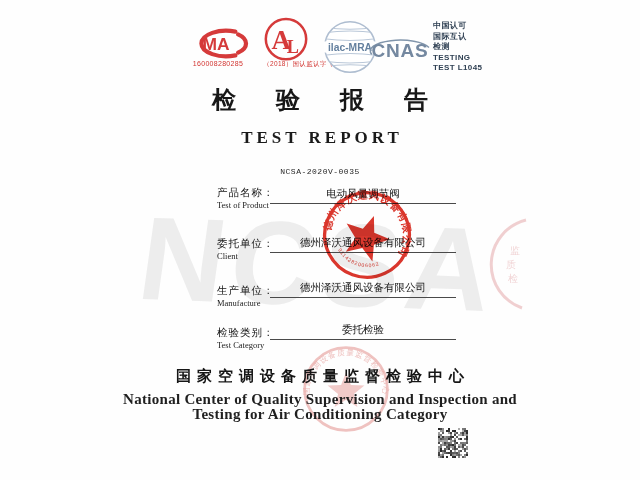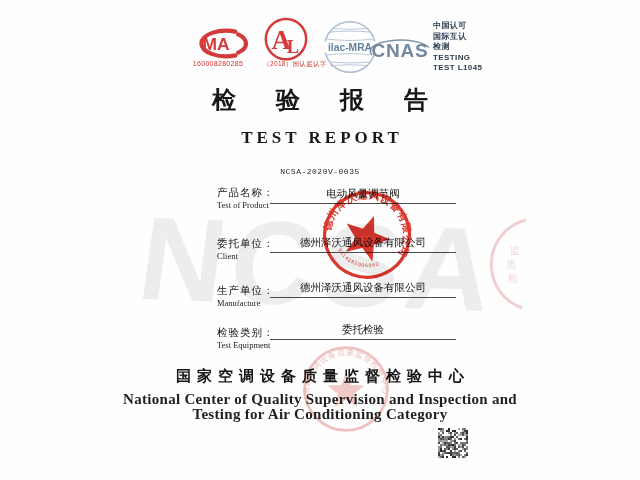--- a/index.html
+++ b/index.html
@@ -101,21 +101,21 @@
   <div class="abs f-value" style="left:270px;top:236px;">德州泽沃通风设备有限公司</div>
 
   <div class="abs" style="left:217px;top:284px;">
     <div class="f-label-zh">生产单位：</div>
     <div class="f-label-en">Manufacture</div>
   </div>
   <div class="abs f-value" style="left:270px;top:281px;">德州泽沃通风设备有限公司</div>
 
   <div class="abs" style="left:217px;top:326px;">
     <div class="f-label-zh">检验类别：</div>
-    <div class="f-label-en">Test Equipment</div>
+    <div class="f-label-en">Test Category</div>
   </div>
   <div class="abs f-value" style="left:270px;top:323px;font-family:Liberation Mono, monospace;">委托检验</div>
 
   <svg class="abs seal" style="left:300px;top:343px;opacity:.45;" width="92" height="92" viewBox="0 0 100 100">
     <defs>
         <path id="cArcTop" d="M 11,62 A 40,40 0 1 1 89,62" fill="none"></path>
       </defs>
     <circle cx="50" cy="50" r="45" fill="none" stroke="rgba(209,76,70,.75)" stroke-width="3"></circle>
     <text font-size="8.5" fill="rgba(209,76,70,.8)" letter-spacing="1">
       <textPath href="#cArcTop" startOffset="50%" text-anchor="middle">国家空调设备质量监督检验中心</textPath>

